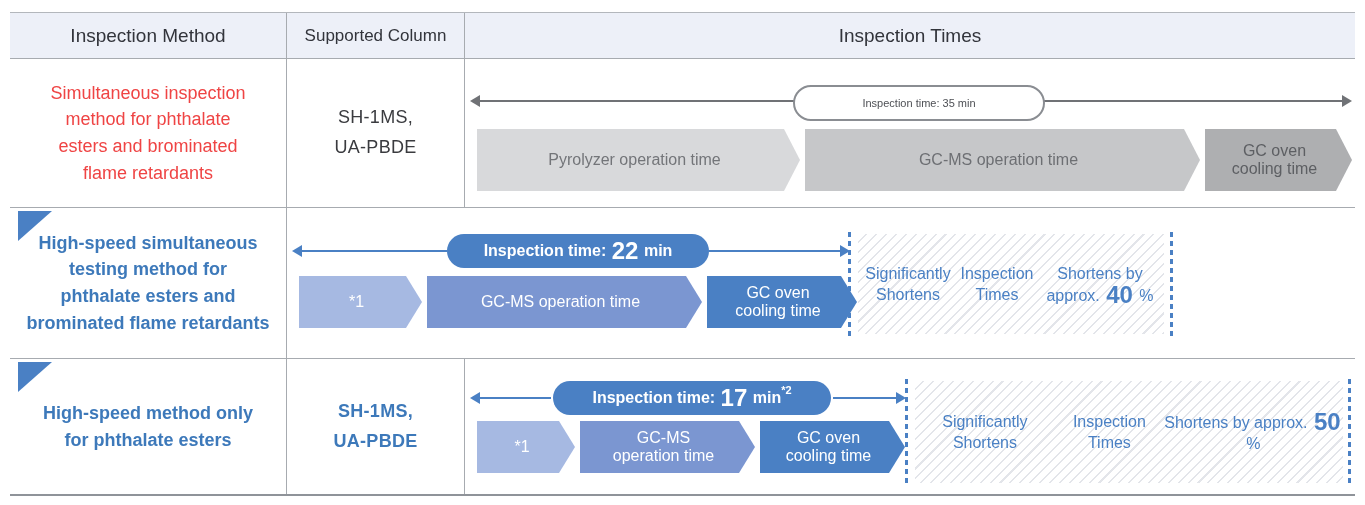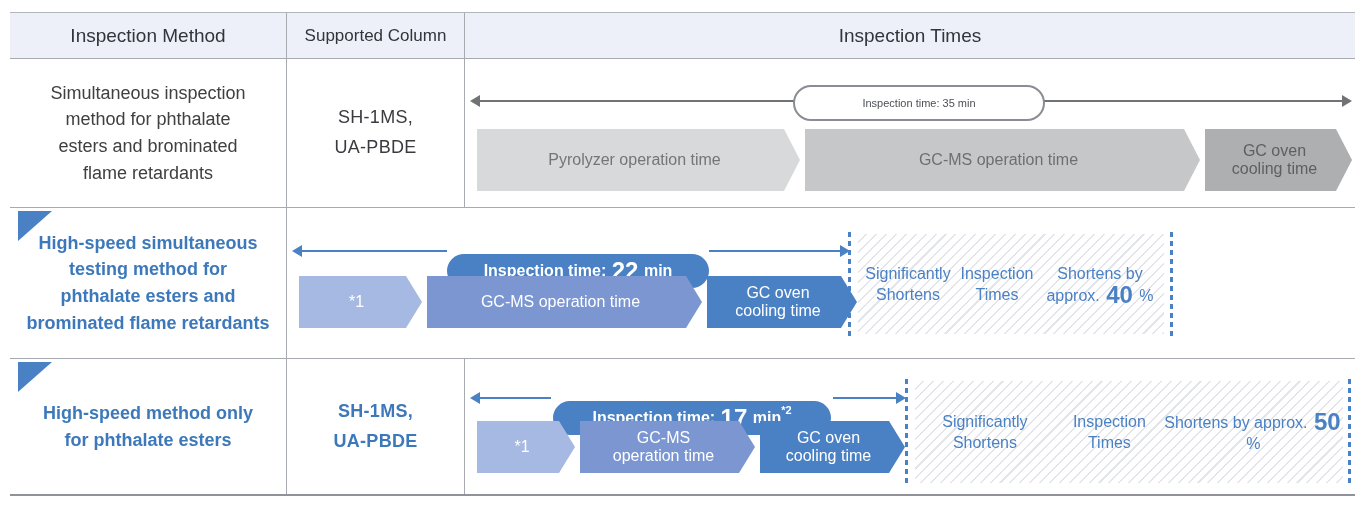--- a/index.html
+++ b/index.html
@@ -18,21 +18,21 @@
   .row{display:grid;grid-template-columns:277px 178px 890px;}
   .row.head{height:45px;border-bottom:1px solid #a7abb0;background:#edf0f8;}
   .row.r1{height:148px;border-bottom:1px solid #a7abb0;}
   .row.r2{height:150px;border-bottom:1px solid #a7abb0;}
   .row.r3{height:135px;}
   .cell{position:relative;}
   .c1,.c2{border-right:1px solid #a7abb0;}
   .hcell{display:flex;align-items:center;justify-content:center;color:#32343b;font-size:19px;}
   .hc2{font-size:17px;}
   .method{display:flex;align-items:center;justify-content:center;text-align:center;
-          color:#404040;font-size:18px;line-height:1.48;}
+          color:#ef4444;font-size:18px;line-height:1.48;}
   .method.blue{color:#3d79ba;font-weight:700;}
   .colcell{display:flex;align-items:center;justify-content:center;text-align:center;
            color:#3a3b3f;font-size:18px;line-height:1.65;letter-spacing:.3px;}
   .colcell.blue{color:#3d79ba;font-weight:700;}
   .pre{white-space:pre-line;}
   .corner{position:absolute;top:3px;left:8px;width:34px;height:30px;background:#4a80c4;
           clip-path:polygon(0 0,100% 0,0 100%);}
   .timeline{position:relative;}
 
   
@@ -40,21 +40,21 @@
   .arrow.gray{--c:#707276;}
   .arrow.hl::before{content:"";position:absolute;left:-9px;top:50%;transform:translateY(-50%);
     border:6px solid transparent;border-left:0;border-right:10px solid var(--c);}
   .arrow.hr::after{content:"";position:absolute;right:-9px;top:50%;transform:translateY(-50%);
     border:6px solid transparent;border-right:0;border-left:10px solid var(--c);}
 
   
   .pill{position:absolute;display:flex;align-items:center;justify-content:center;
         border-radius:20px;white-space:pre;}
   .pill.white{background:#ffffff;border:2px solid #8a8d92;color:#4e5055;font-size:11px;}
-  .pill.blue{background:#4a80c4;color:#ffffff;font-size:16px;font-weight:700;margin-top:20px;}
+  .pill.blue{background:#4a80c4;color:#ffffff;font-size:16px;font-weight:700;}
   .pill .big{font-size:24px;font-weight:700;margin:0 1px;}
   .pill .sup{font-size:11px;font-weight:700;align-self:flex-start;margin-top:3px;}
 
   
   .chevrons{position:absolute;display:flex;gap:5px;}
   .chev{height:100%;display:flex;align-items:center;justify-content:center;text-align:center;
         font-size:16px;line-height:1.15;padding-right:8px;box-sizing:border-box;
         clip-path:polygon(0 0,calc(100% - 16px) 0,100% 50%,calc(100% - 16px) 100%,0 100%);}
   .chev.g1{background:#d8d9db;color:#737579;}
   .chev.g2{background:#c6c7c9;color:#6d6f73;}

